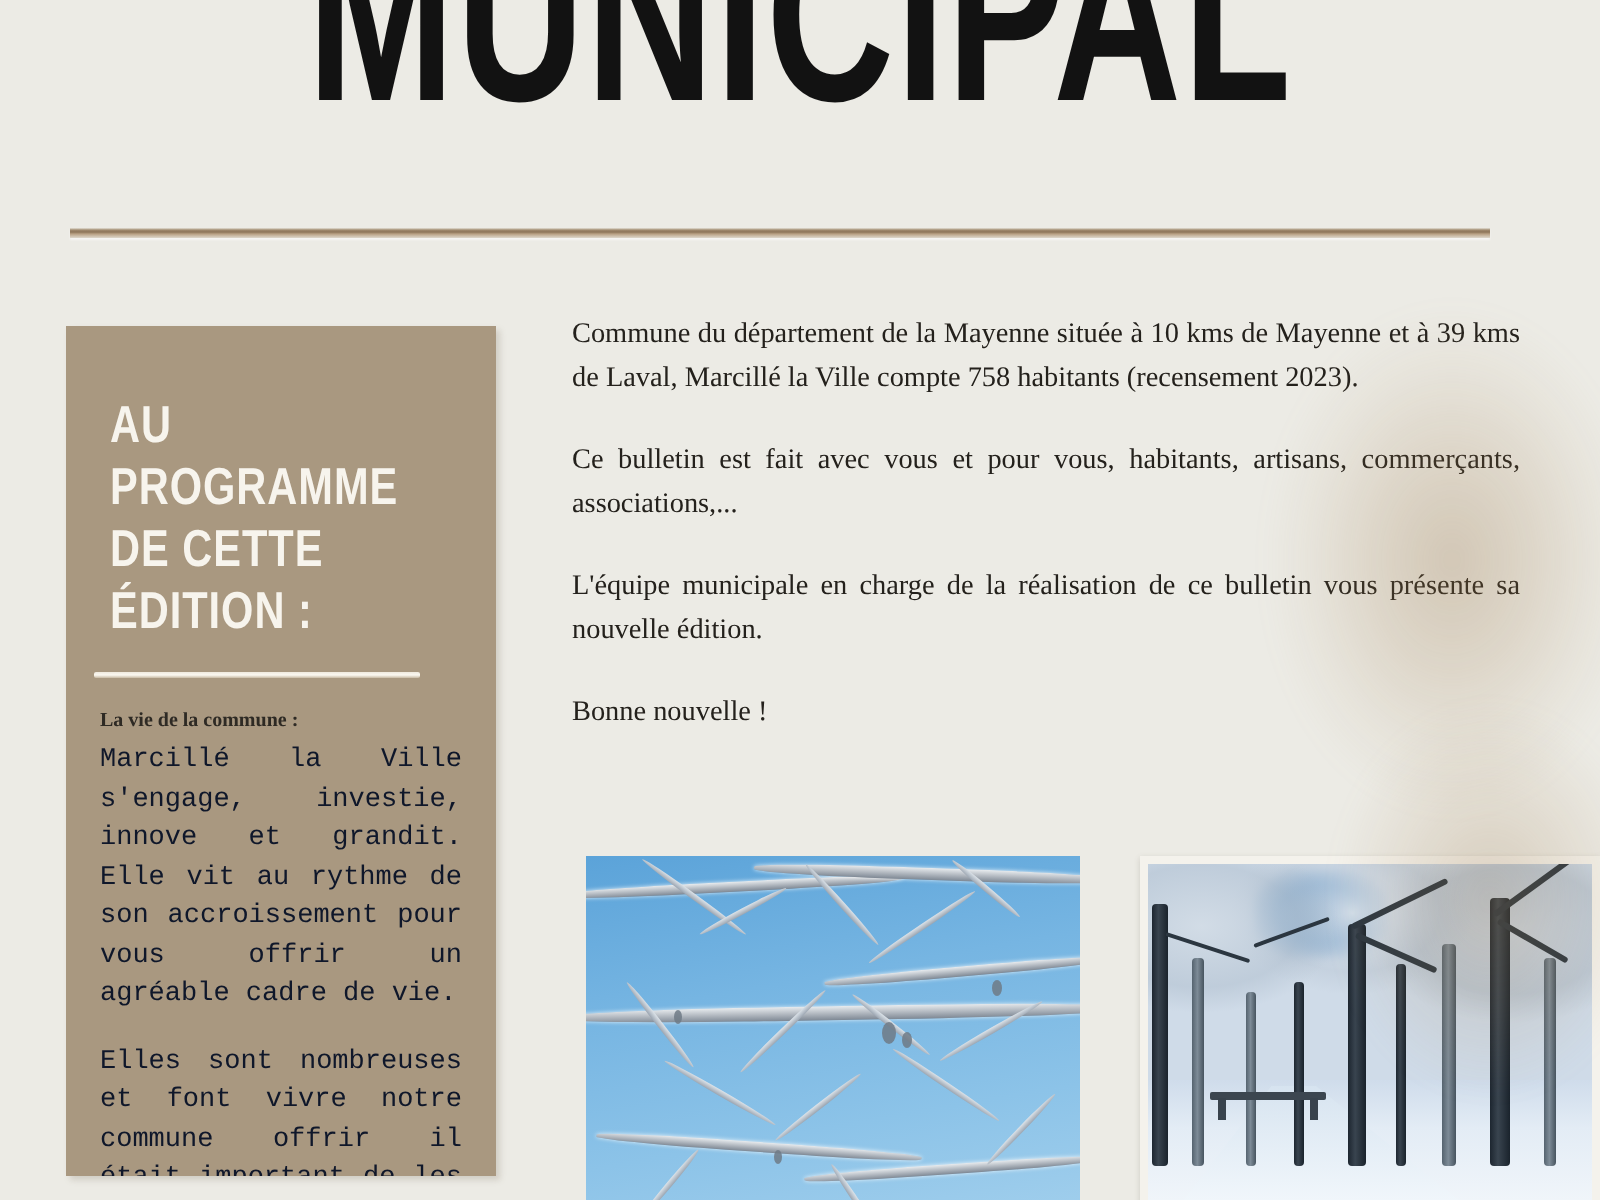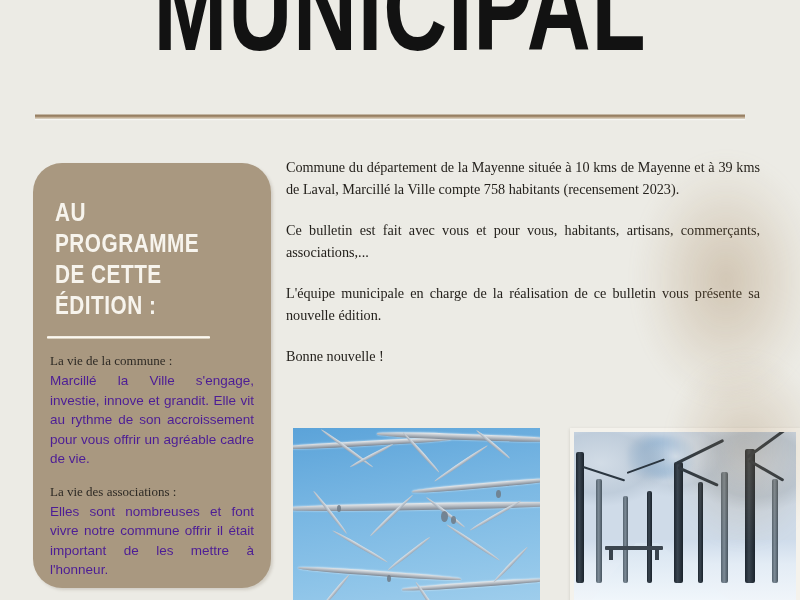--- a/index.html
+++ b/index.html
@@ -90,27 +90,26 @@
        #b9a184 3px,
        #ded8cc 5px);
     box-shadow: 0 1px 1px rgba(255,255,255,0.55);
   }
 
   
   .sidebar {
     position: absolute;
     left: 33px;
     top: 163px;
-    width: 238px;
+    width: 215px;
     height: 425px;
     background: #a99880;
     box-shadow: 2px 2px 3px rgba(120,105,85,0.22);
     z-index: 4;
     overflow: hidden;
-    border-radius: 29px;
   }
   .sidebar-heading {
     margin: 34px 0 0 22px;
     width: 172px;
     font-family: "Liberation Sans", sans-serif;
     font-weight: 700;
     font-size: 26px;
     line-height: 31px;
     letter-spacing: 0.6px;
     color: #f7f4ed;
@@ -124,31 +123,31 @@
     height: 3px;
     background: linear-gradient(to bottom, #efe9dd, #fbf8f1, #c9bba4);
     border-radius: 1px;
   }
   .sidebar-body {
     margin: 13px 17px 0 17px;
   }
   .sb-block { margin-bottom: 14px; }
   .sb-title {
     font-family: "Liberation Serif", serif;
-    font-weight: 400;
-    font-size: 13px;
+    font-weight: 700;
+    font-size: 10px;
     line-height: 18px;
     color: #2e2a24;
     margin-bottom: 1px;
   }
   .sb-text {
-    font-family: Liberation Sans, sans-serif;
+    font-family: Liberation Mono, monospace;
     font-size: 13.5px;
     line-height: 19.5px;
-    color: #4c1d95;
+    color: #0f172a;
     text-align: justify;
     text-align-last: left;
   }
 
   
   .main-col {
     position: absolute;
     left: 286px;
     top: 157px;
     width: 474px;
@@ -288,21 +287,20 @@
 ÉDITION :</div>
     <div class="sidebar-divider"></div>
 
     <div class="sidebar-body">
       <div class="sb-block">
         <div class="sb-title">La vie de la commune :</div>
         <div class="sb-text">Marcillé la Ville s'engage, investie, innove et grandit. Elle vit au rythme de son accroissement pour vous offrir un agréable cadre de vie.</div>
       </div>
 
       <div class="sb-block">
-        <div class="sb-title">La vie des associations :</div>
         <div class="sb-text">Elles sont nombreuses et font vivre notre commune offrir il était important de les mettre à l'honneur.</div>
       </div>
     </div>
   </aside>
 
   <section class="main-col">
     <p class="main-p">Commune du département de la Mayenne située à 10 kms de Mayenne et à 39 kms de Laval, Marcillé la Ville compte 758 habitants (recensement 2023).</p>
     <p class="main-p">Ce bulletin est fait avec vous et pour vous, habitants, artisans, commerçants, associations,...</p>
     <p class="main-p">L'équipe municipale en charge de la réalisation de ce bulletin vous présente sa nouvelle édition.</p>
     <p class="main-p">Bonne nouvelle !</p>

